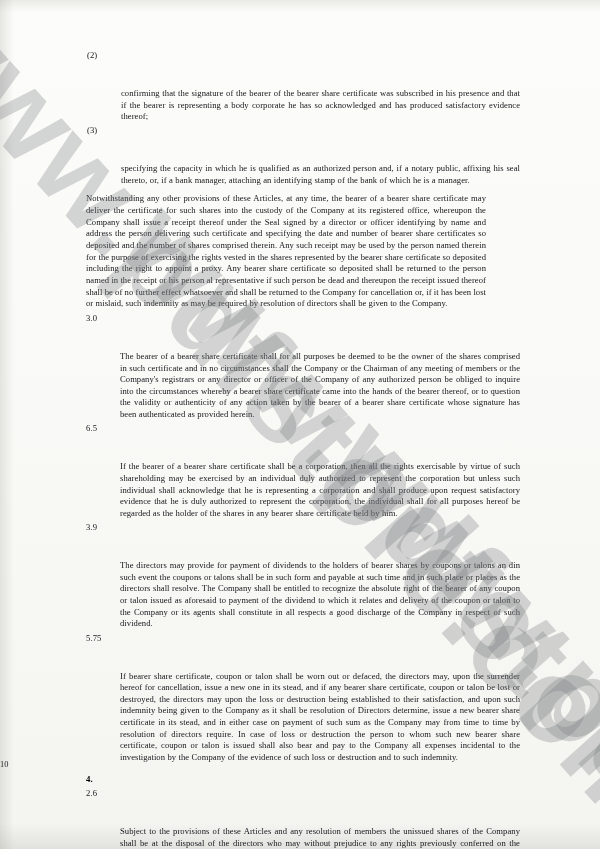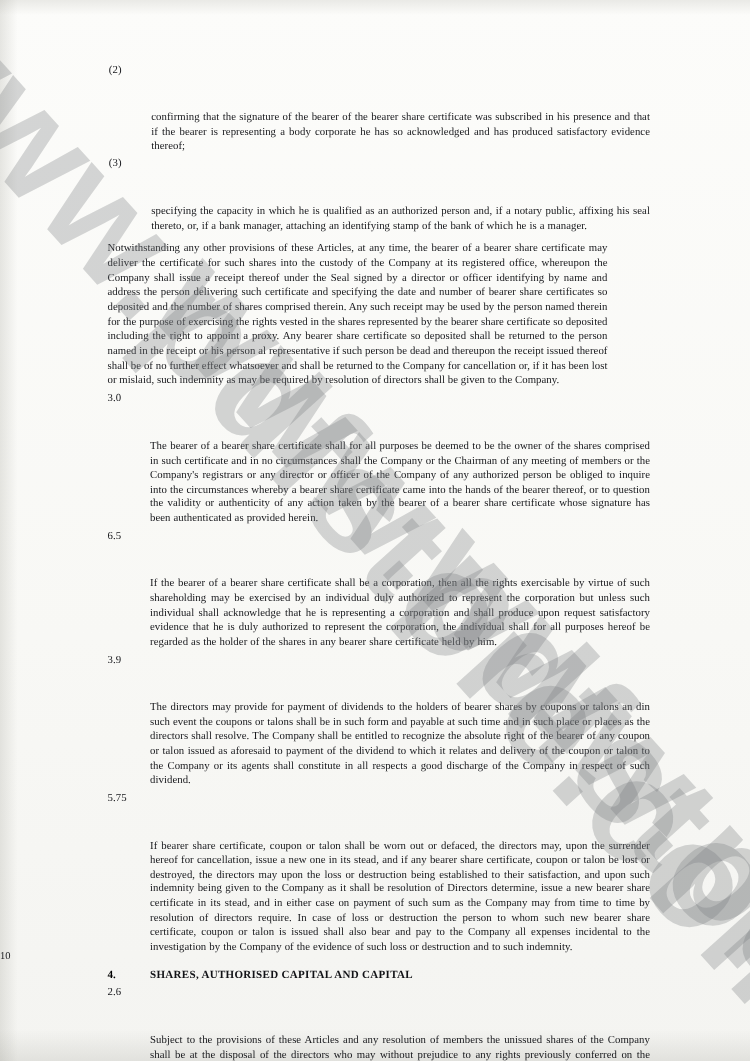--- a/index.html
+++ b/index.html
@@ -193,21 +193,20 @@
       <div class="body-text">The directors may provide for payment of dividends to the holders of bearer shares by coupons or talons an din such event the coupons or talons shall be in such form and payable at such time and in such place or places as the directors shall resolve. The Company shall be entitled to recognize the absolute right of the bearer of any coupon or talon issued as aforesaid to payment of the dividend to which it relates and delivery of the coupon or talon to the Company or its agents shall constitute in all respects a good discharge of the Company in respect of such dividend.</div>
     </div>
 
     <div class="para">
       <div class="num">5.75</div>
       <div class="body-text">If bearer share certificate, coupon or talon shall be worn out or defaced, the directors may, upon the surrender hereof for cancellation, issue a new one in its stead, and if any bearer share certificate, coupon or talon be lost or destroyed, the directors may upon the loss or destruction being established to their satisfaction, and upon such indemnity being given to the Company as it shall be resolution of Directors determine, issue a new bearer share certificate in its stead, and in either case on payment of such sum as the Company may from time to time by resolution of directors require. In case of loss or destruction the person to whom such new bearer share certificate, coupon or talon is issued shall also bear and pay to the Company all expenses incidental to the investigation by the Company of the evidence of such loss or destruction and to such indemnity.</div>
     </div>
 
     <div class="section-head">
       <div class="num">4.</div>
-      <div class="section-title">SHARES, AUTHORISED CAPITAL AND CAPITAL</div>
     </div>
 
     <div class="para">
       <div class="num">2.6</div>
       <div class="body-text">Subject to the provisions of these Articles and any resolution of members the unissued shares of the Company shall be at the disposal of the directors who may without prejudice to any rights previously conferred on the holders of any existing shares or class or series of shares, offer, allot, grant options over or otherwise dispose of the shares to such persons at such times and upon such terms and conditions as the Company may by resolution of directors determine.</div>
     </div>
 
   </div>
 
   <div class="page-number">10</div>

